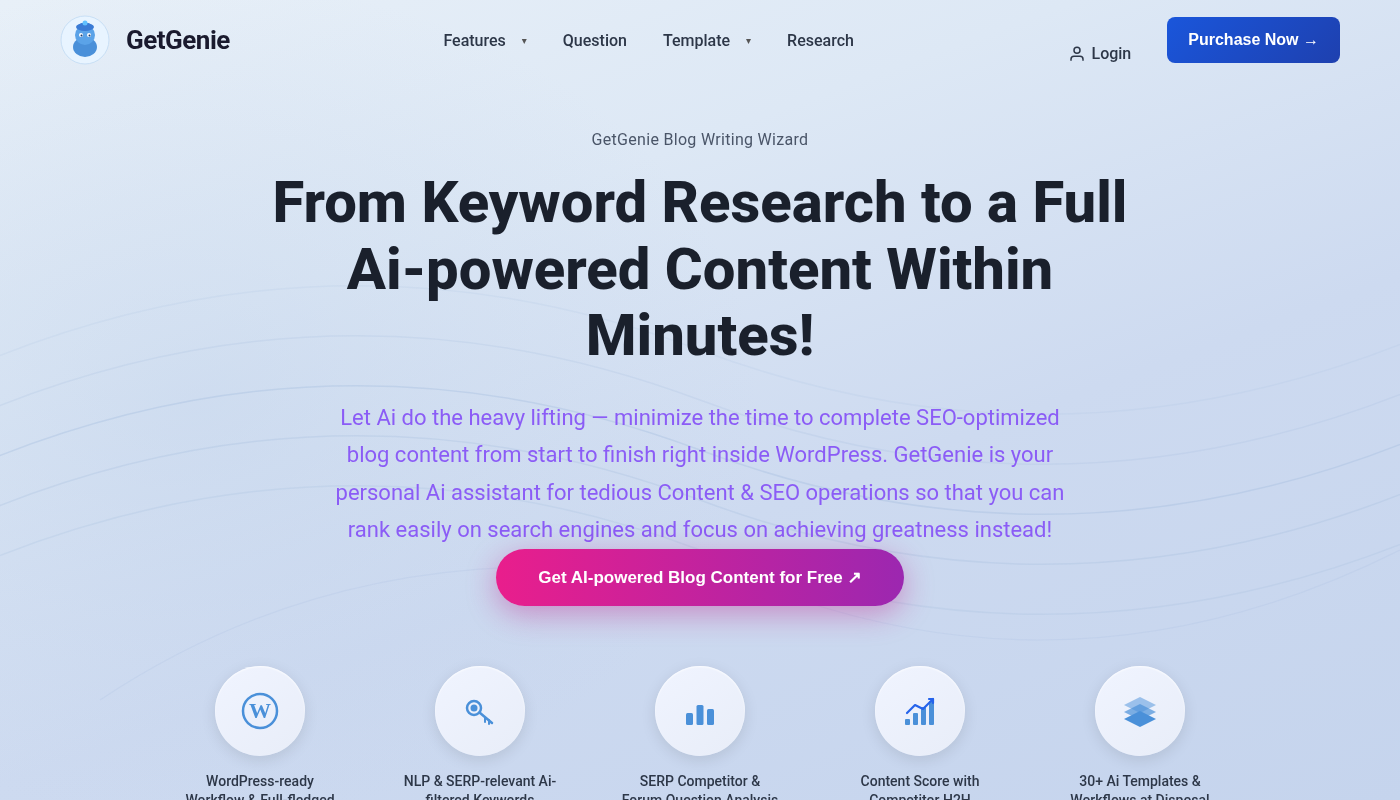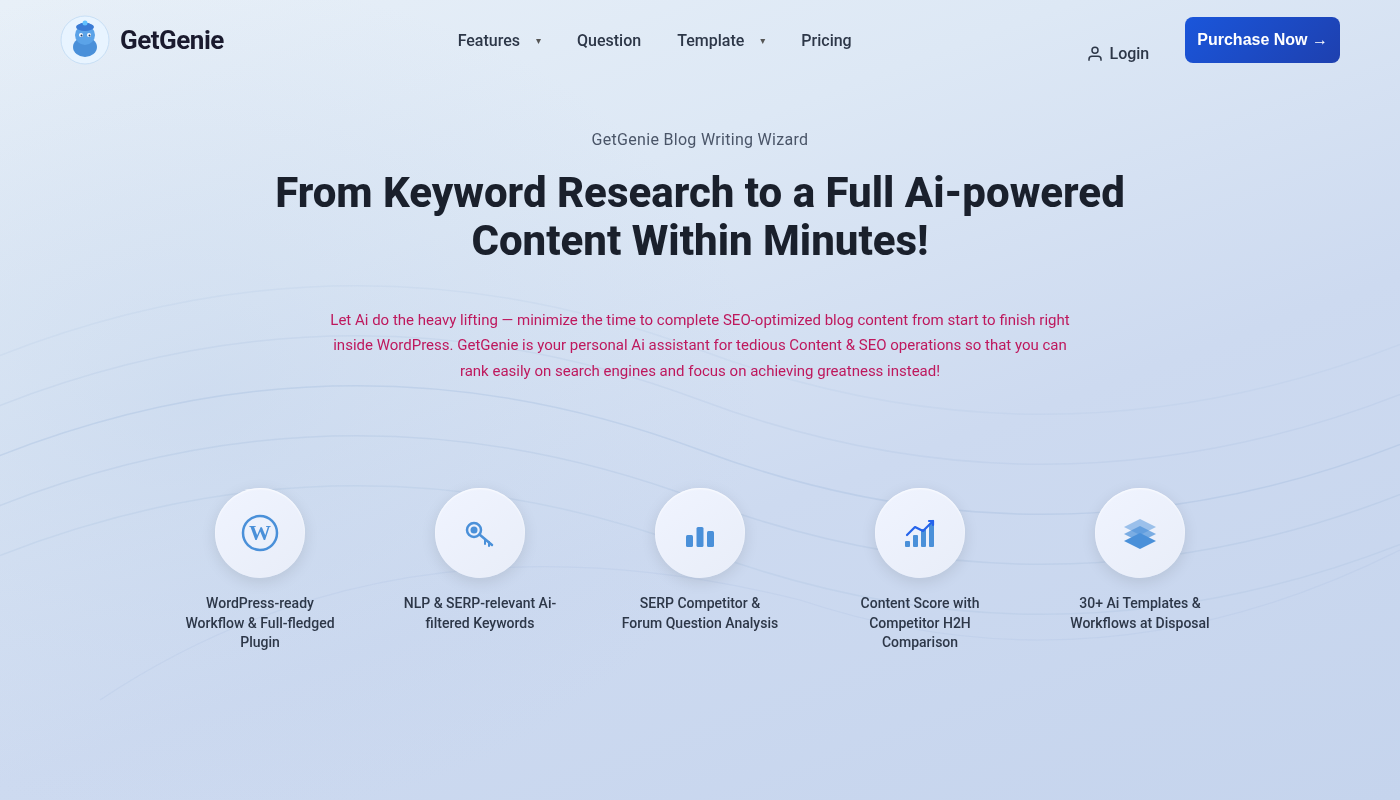--- a/index.html
+++ b/index.html
@@ -55,21 +55,21 @@
       align-items: center;
       justify-content: space-between;
       padding: 0 60px;
       height: 80px;
       background: transparent;
     }
 
     .logo-area {
       display: flex;
       align-items: center;
-      gap: 10px;
+      gap: 16px;
       text-decoration: none;
     }
 
     .logo-icon {
       width: 50px;
       height: 50px;
     }
 
     .logo-text {
       font-size: 26px;
@@ -114,21 +114,21 @@
       color: #2d3748;
       font-size: 16px;
       font-weight: 500;
     }
 
     .purchase-btn {
       background: linear-gradient(135deg, #1a56db 0%, #1e40af 100%);
       color: #fff;
       border: none;
       border-radius: 8px;
-      padding: 14px 12px;
+      padding: 14px 21px;
       font-size: 16px;
       font-weight: 600;
       cursor: pointer;
       display: flex;
       align-items: center;
       gap: 8px;
       white-space: nowrap;
     }
 
     
@@ -143,34 +143,33 @@
     }
 
     .hero-subtitle {
       font-size: 16px;
       color: #4a5568;
       margin-bottom: 20px;
       letter-spacing: 0.3px;
     }
 
     .hero-title {
-      font-size: 42px;
+      font-size: 58px;
       font-weight: 800;
       color: #1a202c;
       line-height: 1.15;
-      margin-bottom: 42px;
+      margin-bottom: 30px;
       max-width: 900px;
     }
 
     .hero-description {
-      font-size: 15px;
-      color: #be185d;
+      font-size: 22px;
+      color: #8b5cf6;
       line-height: 1.7;
       max-width: 740px;
-      margin-bottom: 44px;
     }
 
     .cta-btn {
       background: linear-gradient(135deg, #d946ef 0%, #a855f7 50%, #c026d3 100%);
       background: #d946ef;
       background: linear-gradient(to right, #e040fb, #9c27b0);
       background: linear-gradient(135deg, #e91e8c 0%, #c2185b 40%, #9c27b0 100%);
       background: #dd2fa0;
       background: linear-gradient(90deg, #e91e8c, #9c27b0);
       color: #fff;
@@ -280,21 +279,21 @@
       </a>
     </li>
     <li>
       <a href="#">
         <span>Template</span>
         <span class="chevron">▾</span>
       </a>
     </li>
     <li>
       <a href="#">
-        <span>Pricing</span>
+        <span>Research</span>
       </a>
     </li>
   </ul>
 
   <div class="nav-right">
     <a class="login-btn" href="#">
 
       <svg width="18" height="18" viewBox="0 0 24 24" fill="none" stroke="#2d3748" stroke-width="2">
         <path d="M20 21v-2a4 4 0 0 0-4-4H8a4 4 0 0 0-4 4v2"></path>
         <circle cx="12" cy="7" r="4"></circle>
@@ -304,20 +303,23 @@
     <button class="purchase-btn">
       <span>Purchase Now →</span>
     </button>
   </div>
 </nav>
 
 <section class="hero">
   <p class="hero-subtitle">GetGenie Blog Writing Wizard</p>
   <h1 class="hero-title">From Keyword Research to a Full Ai-powered Content Within Minutes!</h1>
   <p class="hero-description">Let Ai do the heavy lifting — minimize the time to complete SEO-optimized blog content from start to finish right inside WordPress. GetGenie is your personal Ai assistant for tedious Content &amp; SEO operations so that you can rank easily on search engines and focus on achieving greatness instead!</p>
+  <button class="cta-btn">
+    <span>Get AI-powered Blog Content for Free ↗</span>
+  </button>
 </section>
 
 <div class="features-row">
 
   <div class="feature-item">
     <div class="feature-icon-circle">
       <svg class="icon-svg" viewBox="0 0 40 40" xmlns="http://www.w3.org/2000/svg">
         <circle cx="20" cy="20" r="17" fill="none" stroke="#4a90d9" stroke-width="2.5"></circle>
         <text x="20" y="27" text-anchor="middle" font-size="22" font-weight="bold" fill="#4a90d9" font-family="Georgia, serif">W</text>
       </svg>

